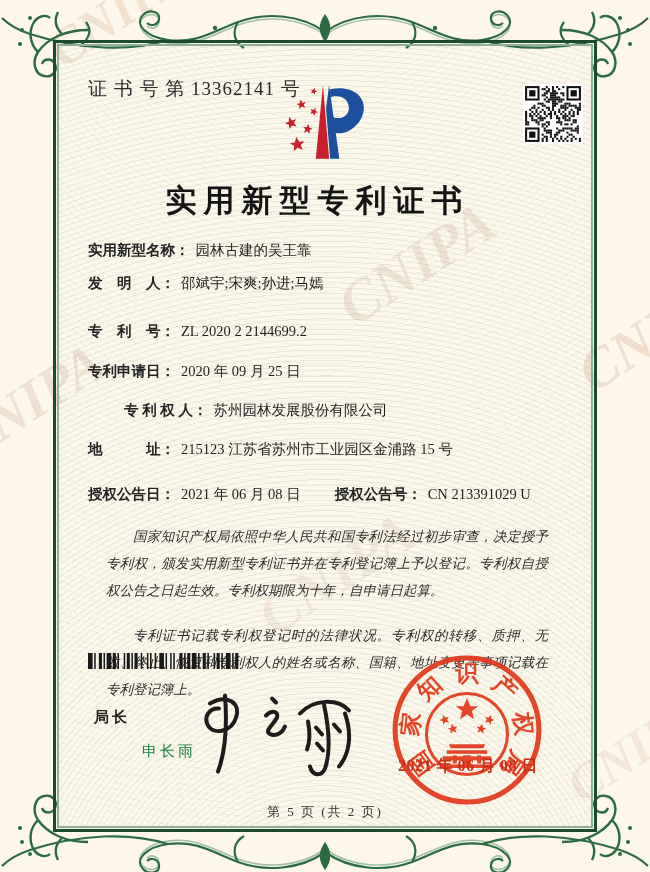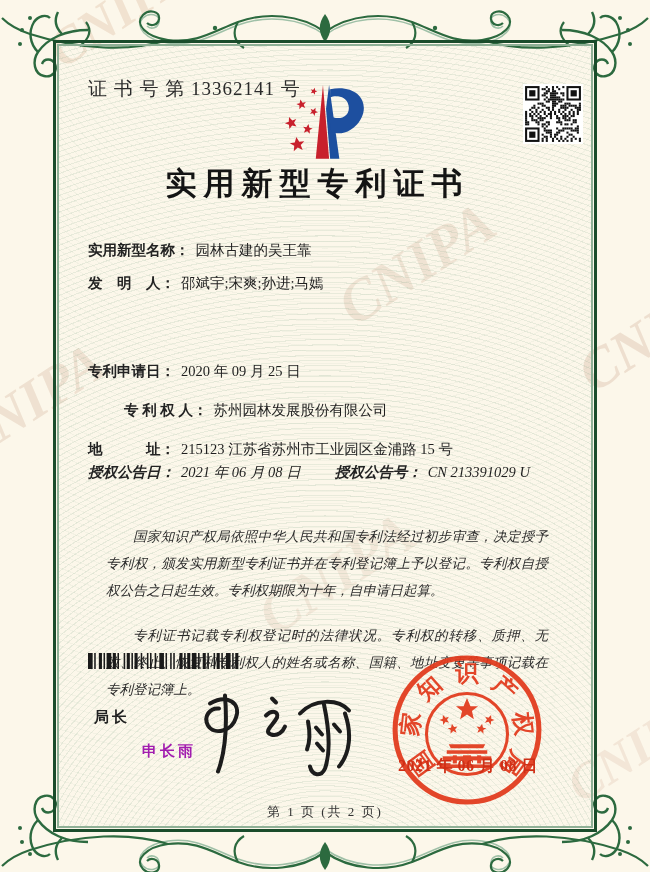--- a/index.html
+++ b/index.html
@@ -43,46 +43,46 @@
   .corner-bl{left:12px;top:784px;transform:scaleX(-1);}
   .corner-tr{left:558px;top:8px;transform:scaleY(-1);}
   .corner-tl{left:12px;top:8px;transform:scale(-1,-1);}
   
   .cert-no{
     position:absolute;left:88px;top:76px;font-size:19px;letter-spacing:1px;color:#2a2a2a;
   }
   .logo{position:absolute;left:282px;top:80px;width:86px;height:86px;}
   .qr{position:absolute;left:523px;top:84px;width:60px;height:60px;}
   .title{
-    position:absolute;left:0;top:163px;width:635px;text-align:center;
+    position:absolute;left:0;top:180px;width:635px;text-align:center;
     font-size:31px;font-weight:700;letter-spacing:7px;color:#141414;
   }
   
   .row{position:absolute;left:88px;width:480px;font-size:14.5px;white-space:nowrap;}
   .row .lbl{font-weight:600;color:#232323;}
   .row .val{margin-left:6px;color:#1f1f1f;}
   .row .lbl2{font-weight:600;color:#232323;margin-left:34px;}
   .r0{top:241px;}.r1{top:274px;}.r2{top:322px;}.r3{top:362px;}
-  .r4{top:401px;margin-left:36px;}.r5{top:440px;}.r6{top:463px;font-style:italic;}
+  .r4{top:401px;margin-left:36px;}.r5{top:440px;}.r6{top:485px;}
   
   .body-text{
     position:absolute;left:88px;top:505px;width:478px;
     font-size:13.5px;line-height:27px;font-style:italic;color:#2b2b2b;text-align:justify;
   }
   .body-text p{margin:18px;text-indent:2em;}
   
   .barcode{position:absolute;left:88px;top:653px;width:172px;height:16px;}
   
   .officer-title{
     position:absolute;left:94px;top:708px;font-family:"Liberation Sans",sans-serif;
     font-size:15px;font-weight:700;letter-spacing:3px;color:#222;
   }
   .officer-name{
     position:absolute;left:94px;top:742px;font-family:"Liberation Sans",sans-serif;
-    font-size:15px;font-weight:700;letter-spacing:3px;color:#a21caf;padding-left:48px;
+    font-size:15px;font-weight:400;letter-spacing:3px;color:#15803d;padding-left:48px;
   }
   .signature{position:absolute;left:188px;top:682px;width:170px;height:98px;}
   
   .seal{position:absolute;left:388px;top:651px;width:158px;height:158px;opacity:0.94;}
   .seal-date{
     position:absolute;left:380px;top:756px;width:176px;text-align:center;
     font-size:16px;font-weight:700;color:#cf2f16;letter-spacing:0.5px;white-space:nowrap;
   }
   
   .footer-page{
@@ -453,20 +453,23 @@
     </svg>
 
   <div class="title">实用新型专利证书</div>
 
   <div class="row r0">
     <span class="lbl">实用新型名称：</span><span class="val">园林古建的吴王靠</span>
   </div>
   <div class="row r1">
     <span class="lbl">发　明　人：</span><span class="val">邵斌宇;宋爽;孙进;马嫣</span>
   </div>
+  <div class="row r2">
+    <span class="lbl">专　利　号：</span><span class="val">ZL 2020 2 2144699.2</span>
+  </div>
   <div class="row r3">
     <span class="lbl">专利申请日：</span><span class="val">2020 年 09 月 25 日</span>
   </div>
   <div class="row r4">
     <span class="lbl">专 利 权 人：</span><span class="val">苏州园林发展股份有限公司</span>
   </div>
   <div class="row r5">
     <span class="lbl">地　　　址：</span><span class="val">215123 江苏省苏州市工业园区金浦路 15 号</span>
   </div>
   <div class="row r6">
@@ -554,15 +557,15 @@
       <rect x="58" y="98" width="40" height="3.5"></rect>
       <rect x="54" y="104" width="48" height="4"></rect>
       <rect x="64" y="103" width="4" height="8"></rect>
       <rect x="74" y="103" width="8" height="9"></rect>
       <rect x="88" y="103" width="4" height="8"></rect>
       <rect x="52" y="112" width="52" height="3.5"></rect>
     </g>
   </svg>
   <div class="seal-date">2021 年 06 月 08 日</div>
 
-  <div class="footer-page">第 1 页 (共 2 页)</div>
+  <div class="footer-page">第 5 页 (共 2 页)</div>
 
 </div>
 
 </body></html>

